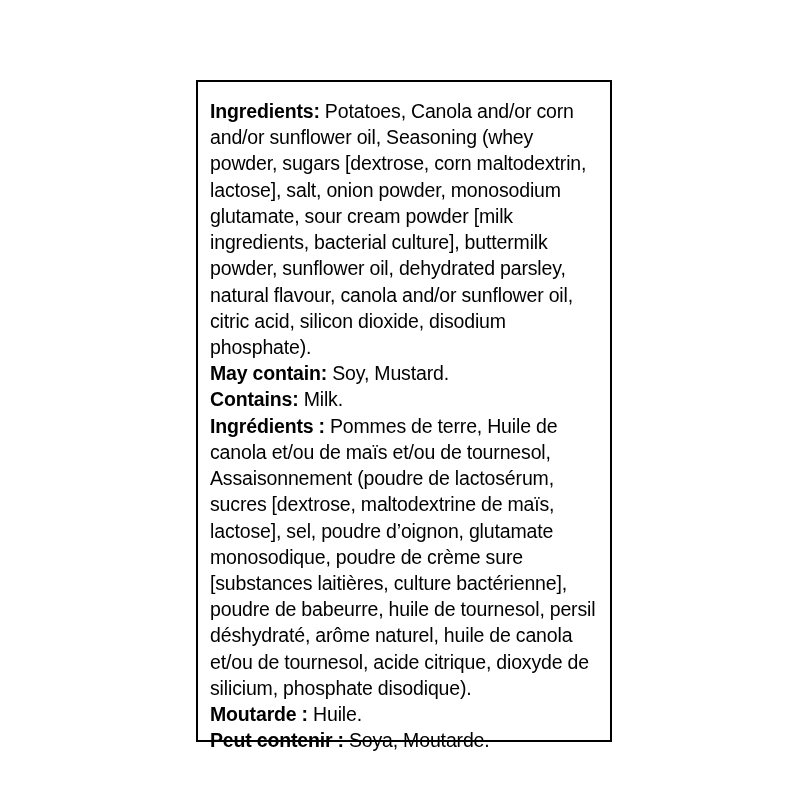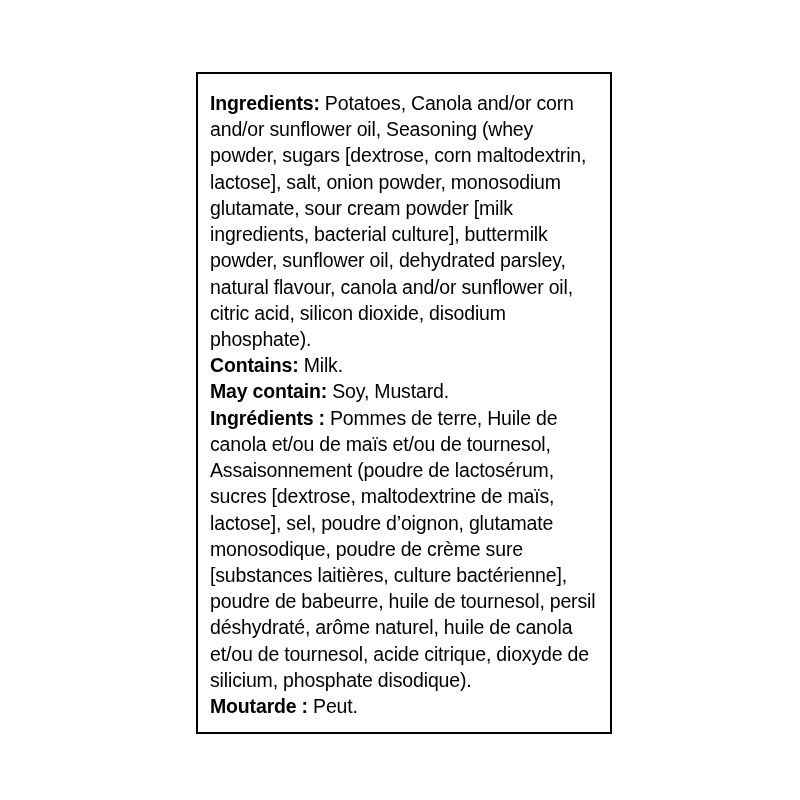--- a/index.html
+++ b/index.html
@@ -11,21 +11,21 @@
     width: 800px;
     height: 800px;
     font-family: "Liberation Sans", sans-serif;
     color: #000000;
     position: relative;
     overflow: hidden;
   }
   #label-panel {
     position: absolute;
     left: 196px;
-    top: 72px;
+    top: 80px;
     width: 416px;
     height: 662px;
     border: 2px solid #000000;
     box-sizing: border-box;
     background: #ffffff;
   }
   #label-inner {
     padding: 16px 14px 10px 12px;
   }
   .para {
@@ -44,23 +44,24 @@
   }
 </style>
 </head>
 <body>
 
 <div id="label-panel">
   <div id="label-inner">
 
     <p class="para"><span class="lead">Ingredients:</span><span> Potatoes, Canola and/or corn and/or sunflower oil, Seasoning (whey powder, sugars [dextrose, corn maltodextrin, lactose], salt, onion powder, monosodium glutamate, sour cream powder [milk ingredients, bacterial culture], buttermilk powder, sunflower oil, dehydrated parsley, natural flavour, canola and/or sunflower oil, citric acid, silicon dioxide, disodium phosphate).</span></p>
 
+    <p class="para"><span class="lead">May contain:</span><span> Soy, Mustard.</span></p>
+
     <p class="para"><span class="lead">Contains:</span><span> Milk.</span></p>
-
-    <p class="para"><span class="lead">May contain:</span><span> Soy, Mustard.</span></p>
 
     <p class="para"><span class="lead">Ingrédients :</span><span> Pommes de terre, Huile de canola et/ou de maïs et/ou de tournesol, Assaisonnement (poudre de lactosérum, sucres [dextrose, maltodextrine de maïs, lactose], sel, poudre d’oignon, glutamate monosodique, poudre de crème sure [substances laitières, culture bactérienne], poudre de babeurre, huile de tournesol, persil déshydraté, arôme naturel, huile de canola et/ou de tournesol, acide citrique, dioxyde de silicium, phosphate disodique).</span></p>
 
-    <p class="para"><span class="lead">Moutarde :</span><span> Peut.</span></p>
+    <p class="para"><span class="lead">Moutarde :</span><span> Huile.</span></p>
 
+    <p class="para"><span class="lead">Peut contenir :</span><span> Soya, Moutarde.</span></p>
 
   </div>
 </div>
 
 </body></html>

